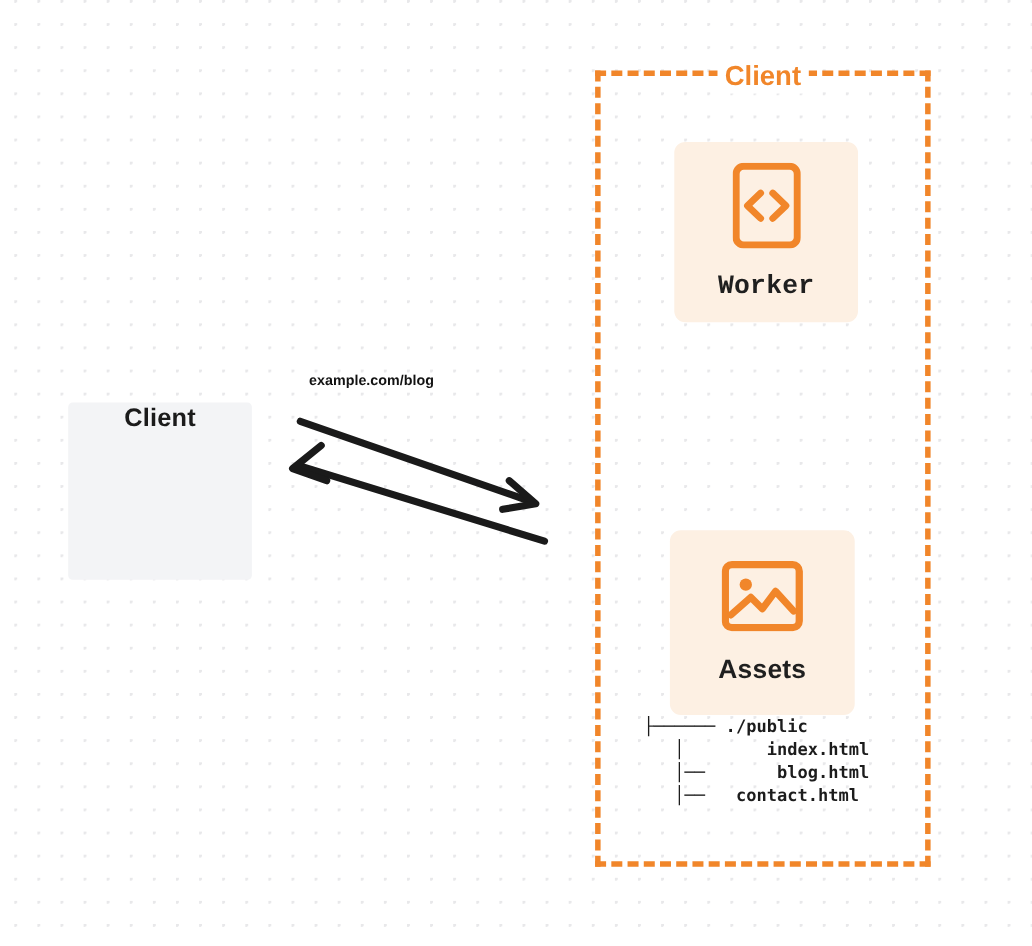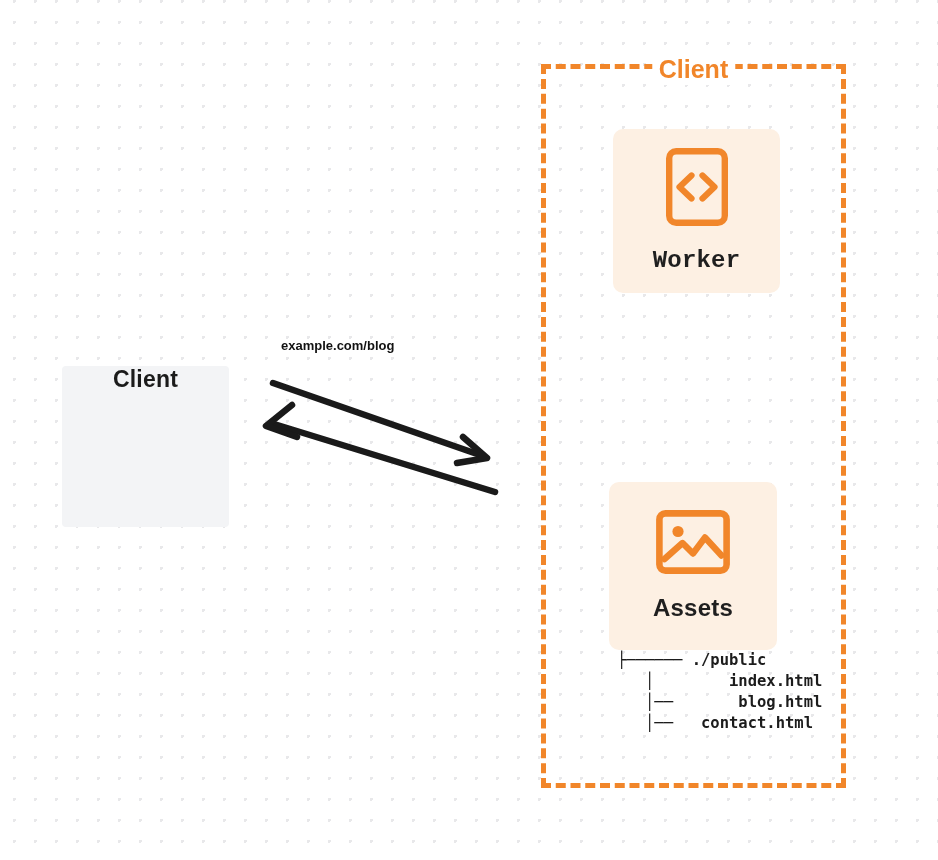--- a/index.html
+++ b/index.html
@@ -108,21 +108,20 @@
   #assets-file-tree {
     position: absolute;
     left: 585px;
     top: 650px;
     font-family: "DejaVu Sans Mono", "Liberation Mono", monospace;
     font-size: 15.5px;
     line-height: 21px;
     font-weight: bold;
     color: #1c1c1c;
     white-space: pre;
-    margin-left: 32px;
   }
 
   
   #arrow-layer {
     position: absolute;
     left: 0;
     top: 0;
     width: 938px;
     height: 860px;
     pointer-events: none;

